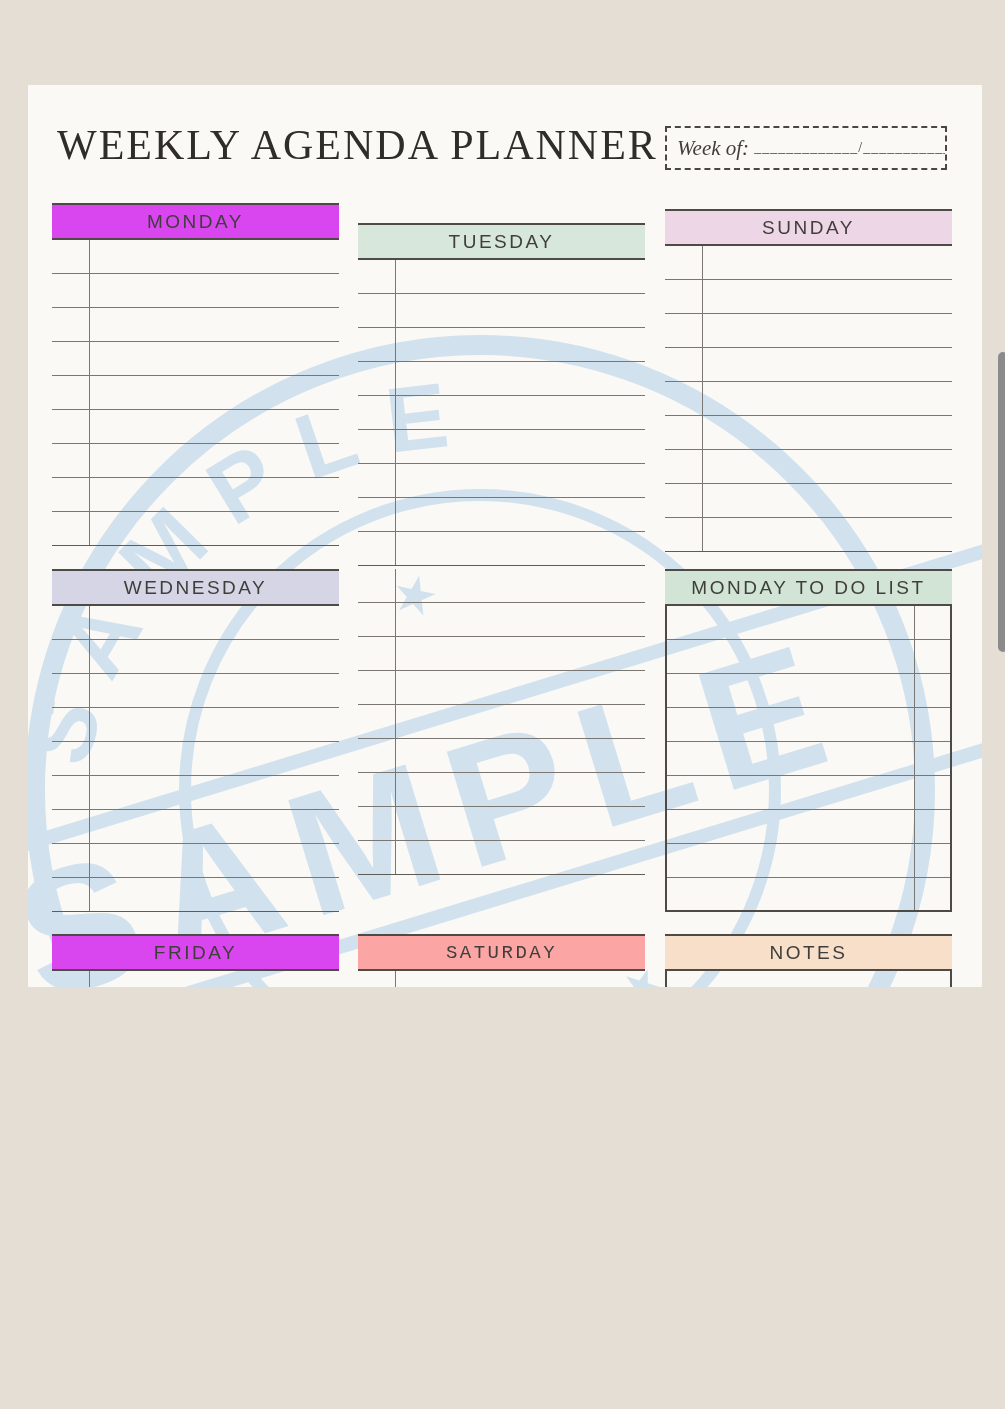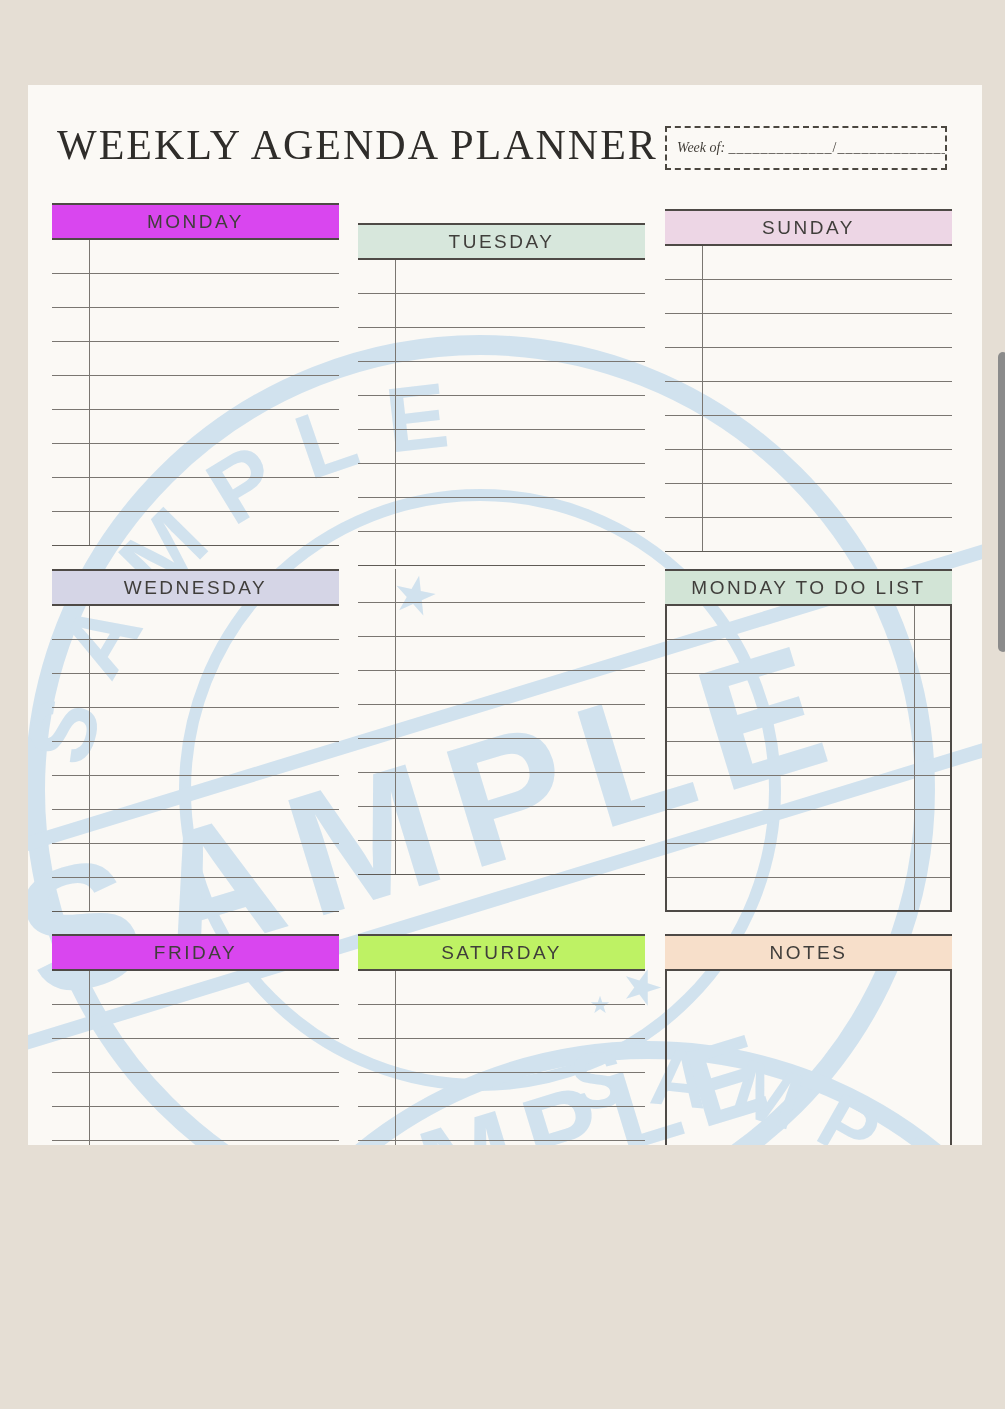--- a/index.html
+++ b/index.html
@@ -1,25 +1,25 @@
 <!DOCTYPE html>
 <html><head>
 <meta charset="utf-8">
 <style>
   html,body{margin:0;padding:0;}
   body{font-family:"Liberation Sans",sans-serif;}
   .screen{position:relative;width:1005px;height:1409px;background:#e5ded4;overflow:hidden;}
-  .page{position:absolute;left:28px;top:85px;width:954px;height:1060px;background:#fbf9f5;overflow:hidden;}
+  .page{position:absolute;left:28px;top:85px;width:954px;height:902px;background:#fbf9f5;overflow:hidden;}
 
   .title{position:absolute;left:29px;top:36px;font-family:"Liberation Serif",serif;
          font-size:42px;letter-spacing:2px;color:#2f2d2a;white-space:nowrap;}
 
   .weekof{position:absolute;left:637px;top:41px;width:282px;height:44px;box-sizing:border-box;
           border:2px dashed #4b4740;display:flex;align-items:center;padding:0 10px;overflow:hidden;}
-  .weekof .lbl{font-family:"Liberation Serif",serif;font-style:italic;font-size:14px;color:#423e38;white-space:pre;}
+  .weekof .lbl{font-family:"Liberation Serif",serif;font-style:italic;font-size:21px;color:#423e38;white-space:pre;}
   .weekof .line{font-family:"Liberation Serif",serif;font-size:14px;color:#423e38;letter-spacing:1px;white-space:nowrap;}
 
   .section{position:absolute;width:287px;height:343px;}
   .section-header{box-sizing:border-box;height:37px;border-top:2px solid #4e4a46;border-bottom:2px solid #4e4a46;
                   display:flex;align-items:center;justify-content:center;}
   .section-label{font-size:19px;letter-spacing:2.5px;color:#403e3b;}
   .section-body{position:relative;height:306px;box-sizing:border-box;}
   .section-body.ruled{background-image:repeating-linear-gradient(to bottom,
                       transparent 0,transparent 33px,#7a7671 33px,#7a7671 34px);
                       border-bottom:1px solid #5f5b55;}
@@ -126,21 +126,21 @@
   </div>
         <div class="section" style="left: 24px; top: 849px;">
     <div class="section-header" style="background: #d946ef;">
       <span class="section-label">FRIDAY</span>
     </div>
     <div class="section-body ruled">
       <div class="vline left"></div>
     </div>
   </div>
         <div class="section" style="left: 330px; top: 849px;">
-    <div class="section-header" style="background: #bef264;">
+    <div class="section-header" style="background: #fca5a5; font-family: Liberation Mono, monospace;">
       <span class="section-label">SATURDAY</span>
     </div>
     <div class="section-body ruled">
       <div class="vline left"></div>
     </div>
   </div>
         <div class="section" style="left: 637px; top: 849px;">
     <div class="section-header" style="background: rgb(247, 223, 202); align-items: center;">
       <span class="section-label">NOTES</span>
     </div>

